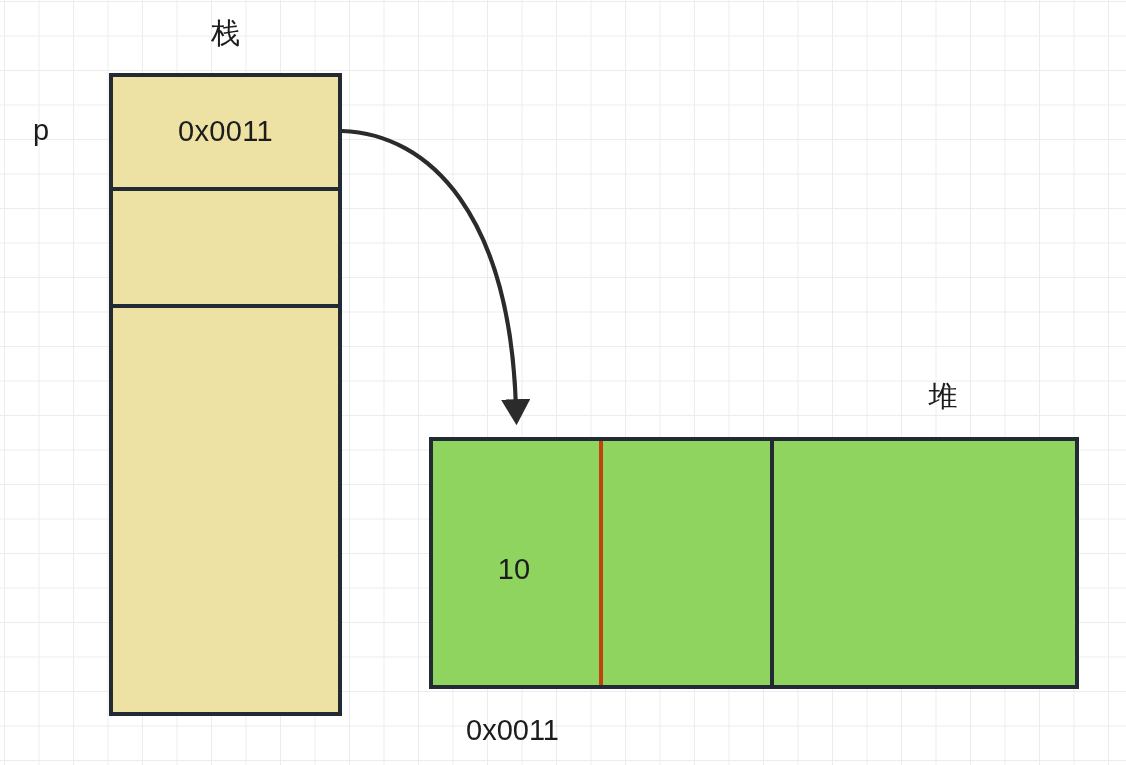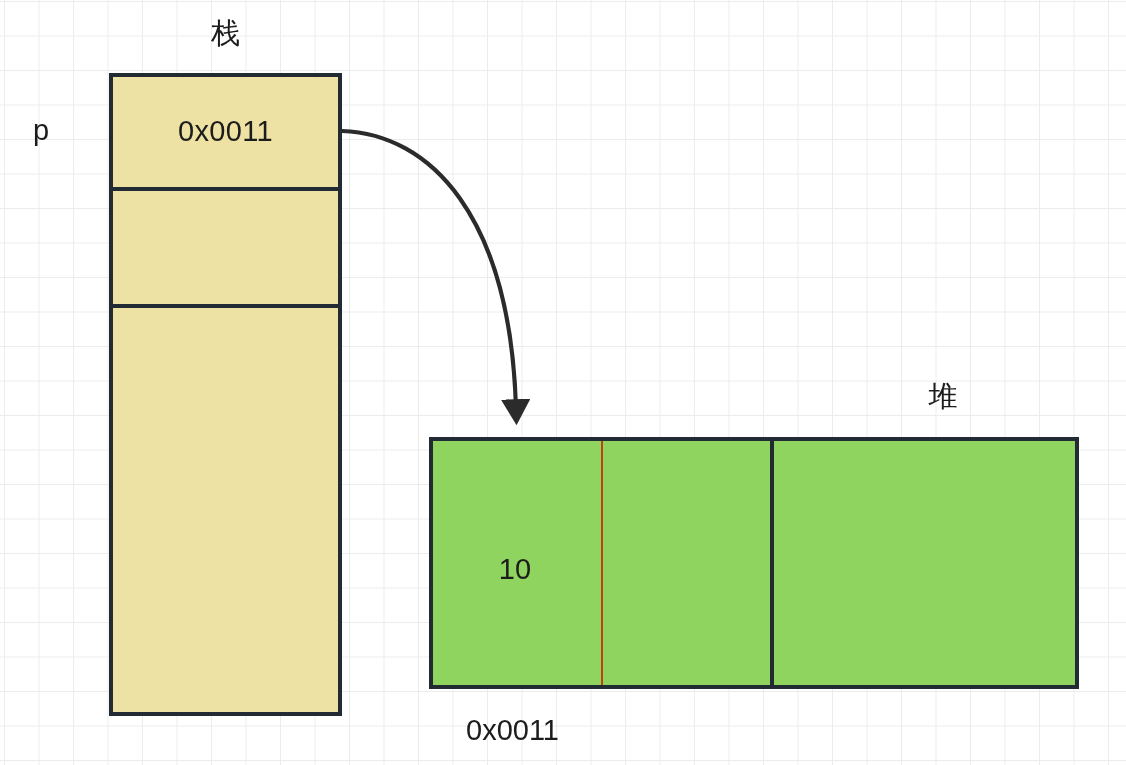--- a/index.html
+++ b/index.html
@@ -72,21 +72,21 @@
     top: 437px;
     width: 650px;
     height: 252px;
     background: #8ed45f;
   }
   .heap-cell {
     top: 0;
     height: 100%;
     background: #8ed45f;
   }
-  #heap-cell-0 { left: 0px;   width: 170px; border-right: 2px solid #c2410c; }
+  #heap-cell-0 { left: 0px;   width: 170px; border-right: 4px solid #c2410c; }
   #heap-cell-1 { left: 170px; width: 171px; border-right: 4px solid #222b33; }
   #heap-cell-2 { left: 341px; width: 301px; }
 
   #heap-value-0 {
     left: 0;
     right: 4px;
     top: 112px;
     text-align: center;
     font-size: 29px;
   }

